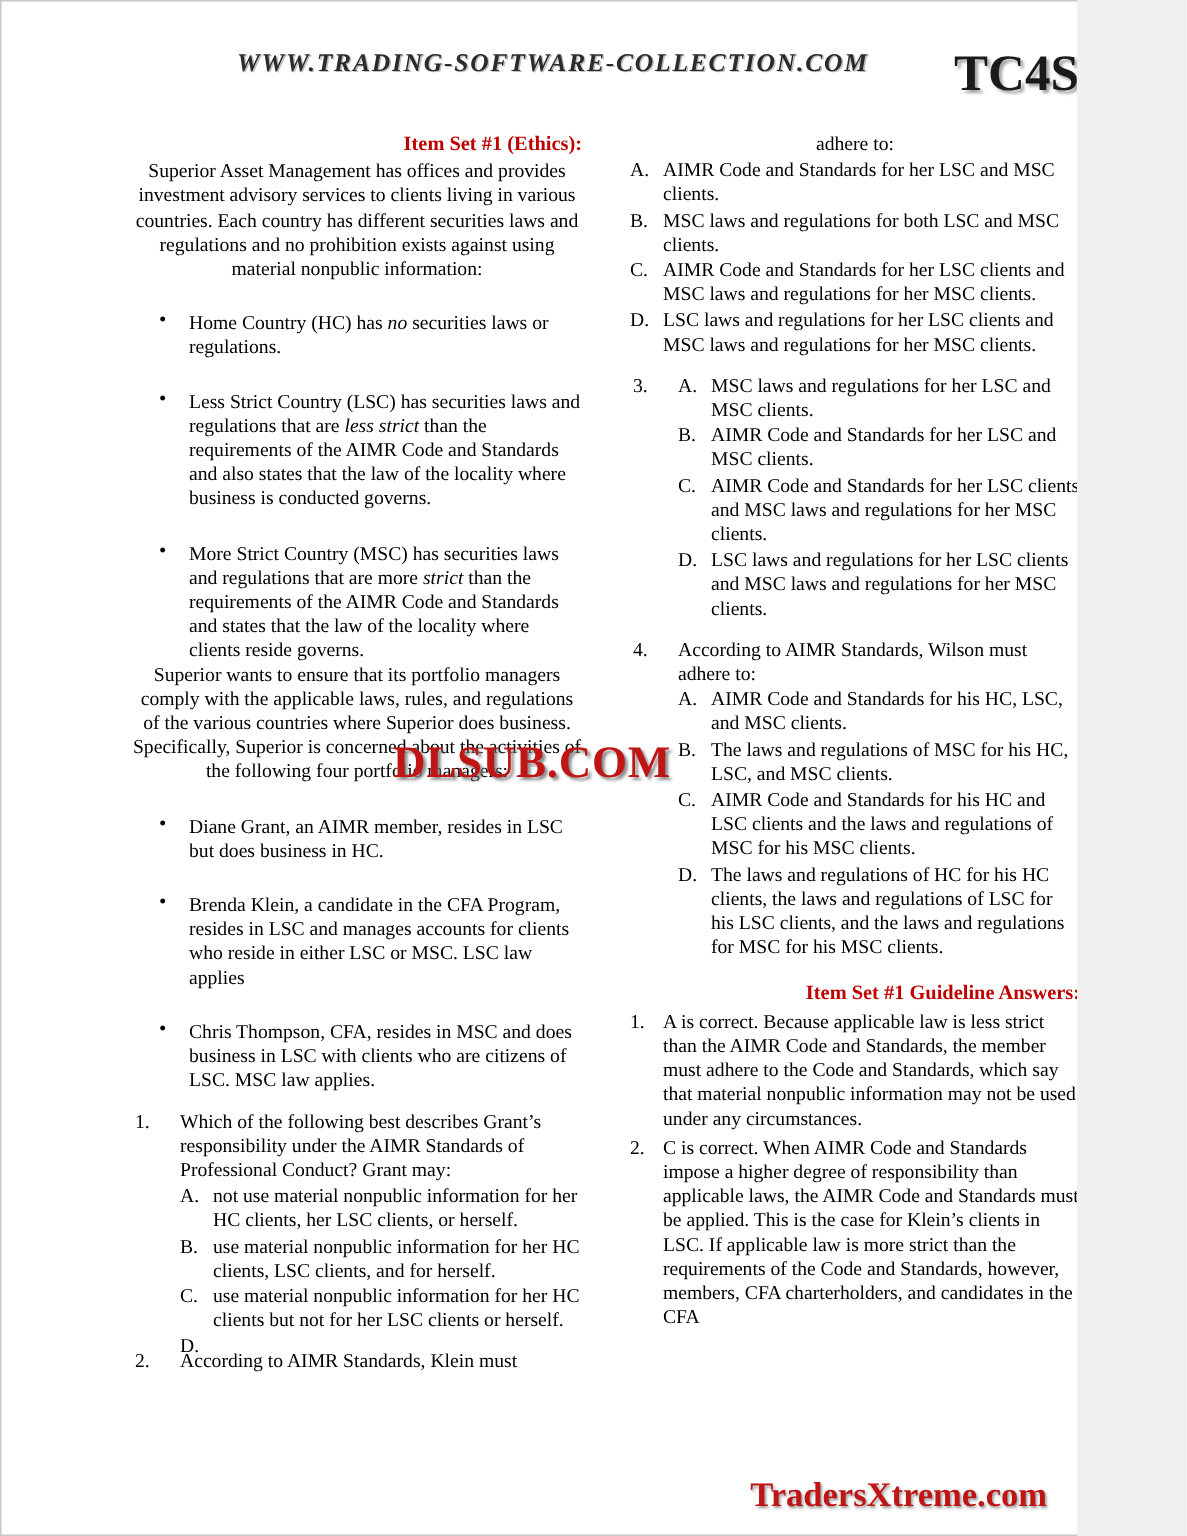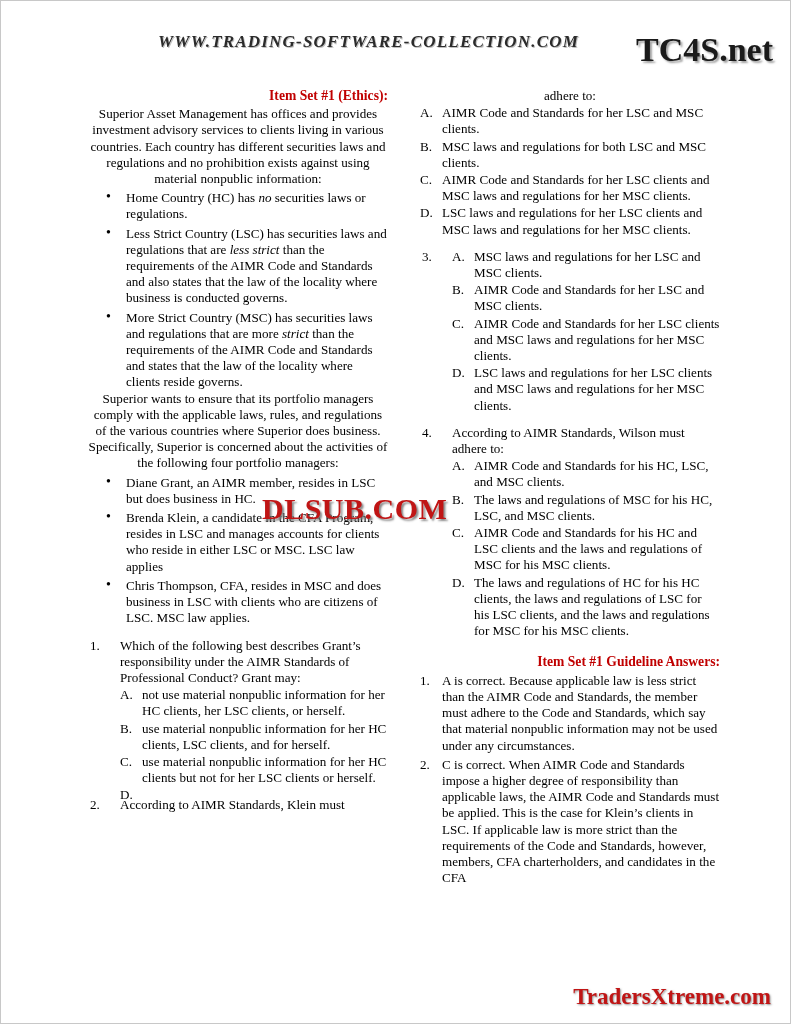--- a/index.html
+++ b/index.html
@@ -2,21 +2,21 @@
 <html><head>
 <meta charset="utf-8">
 <style>
   html, body {
     margin: 0;
     padding: 0;
     background: #f0f0f0;
   }
   .page {
     position: relative;
-    width: 791px;
+    width: 718px;
     height: 1024px;
     background: #ffffff;
     overflow: hidden;
     font-family: "Liberation Serif", serif;
     color: #000000;
   }
   .page-border {
     position: absolute;
     left: 0; top: 0;
     width: 791px; height: 1024px;
@@ -105,21 +105,21 @@
 
   
   ul.bullets {
     list-style: none;
     margin: 0;
     padding: 0;
   }
   ul.bullets > li {
     position: relative;
     padding-left: 38px;
-    margin-top: 3px;
+    margin-top: 20px;
     font-family: Liberation Serif, serif;
   }
   ul.bullets > li::before {
     content: "\2022";
     position: absolute;
     left: 18px;
     top: -1px;
     font-size: 14px;
   }
 

